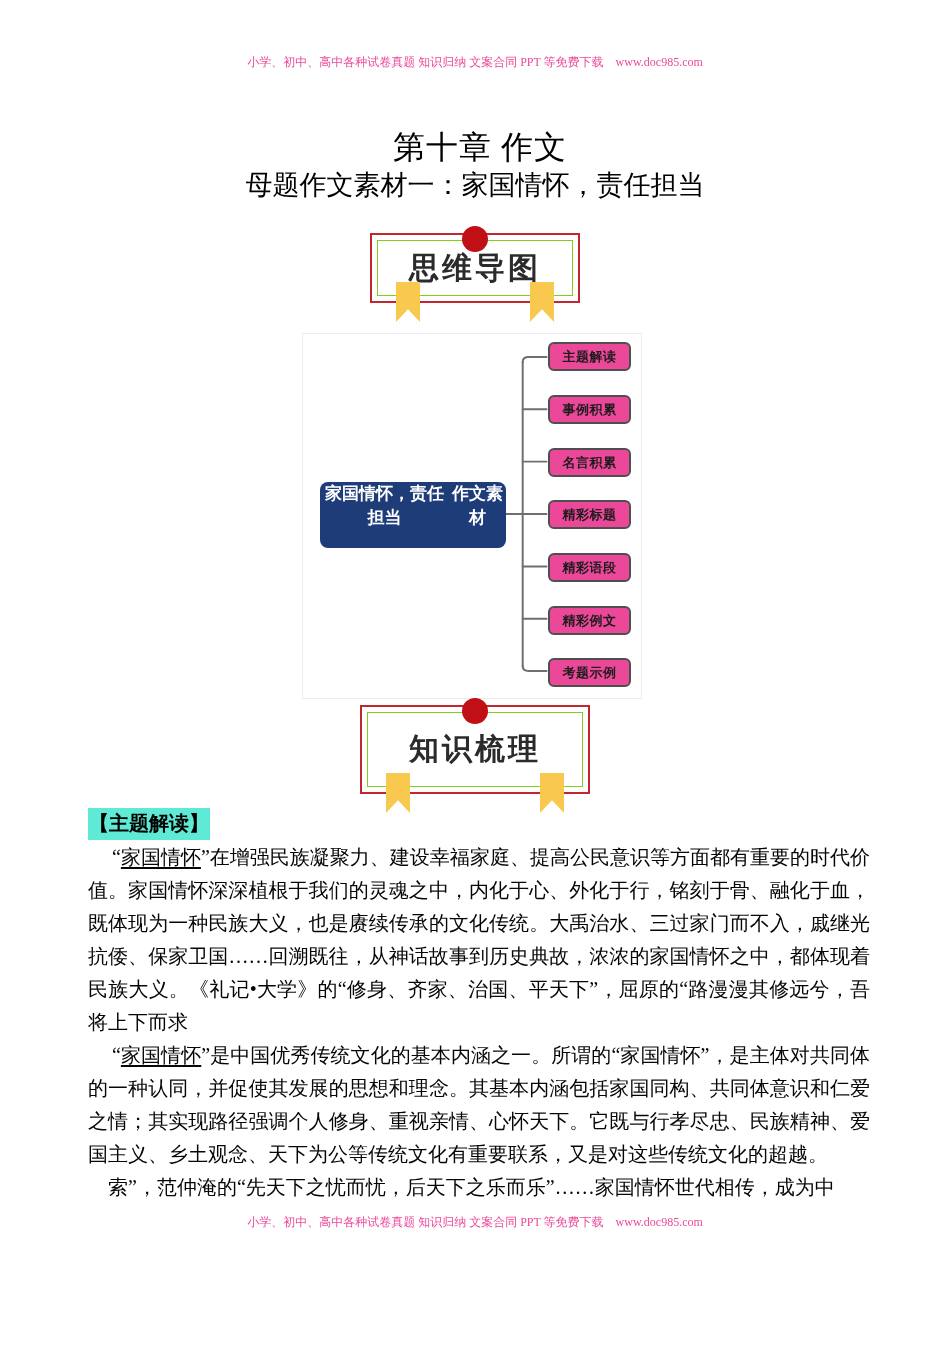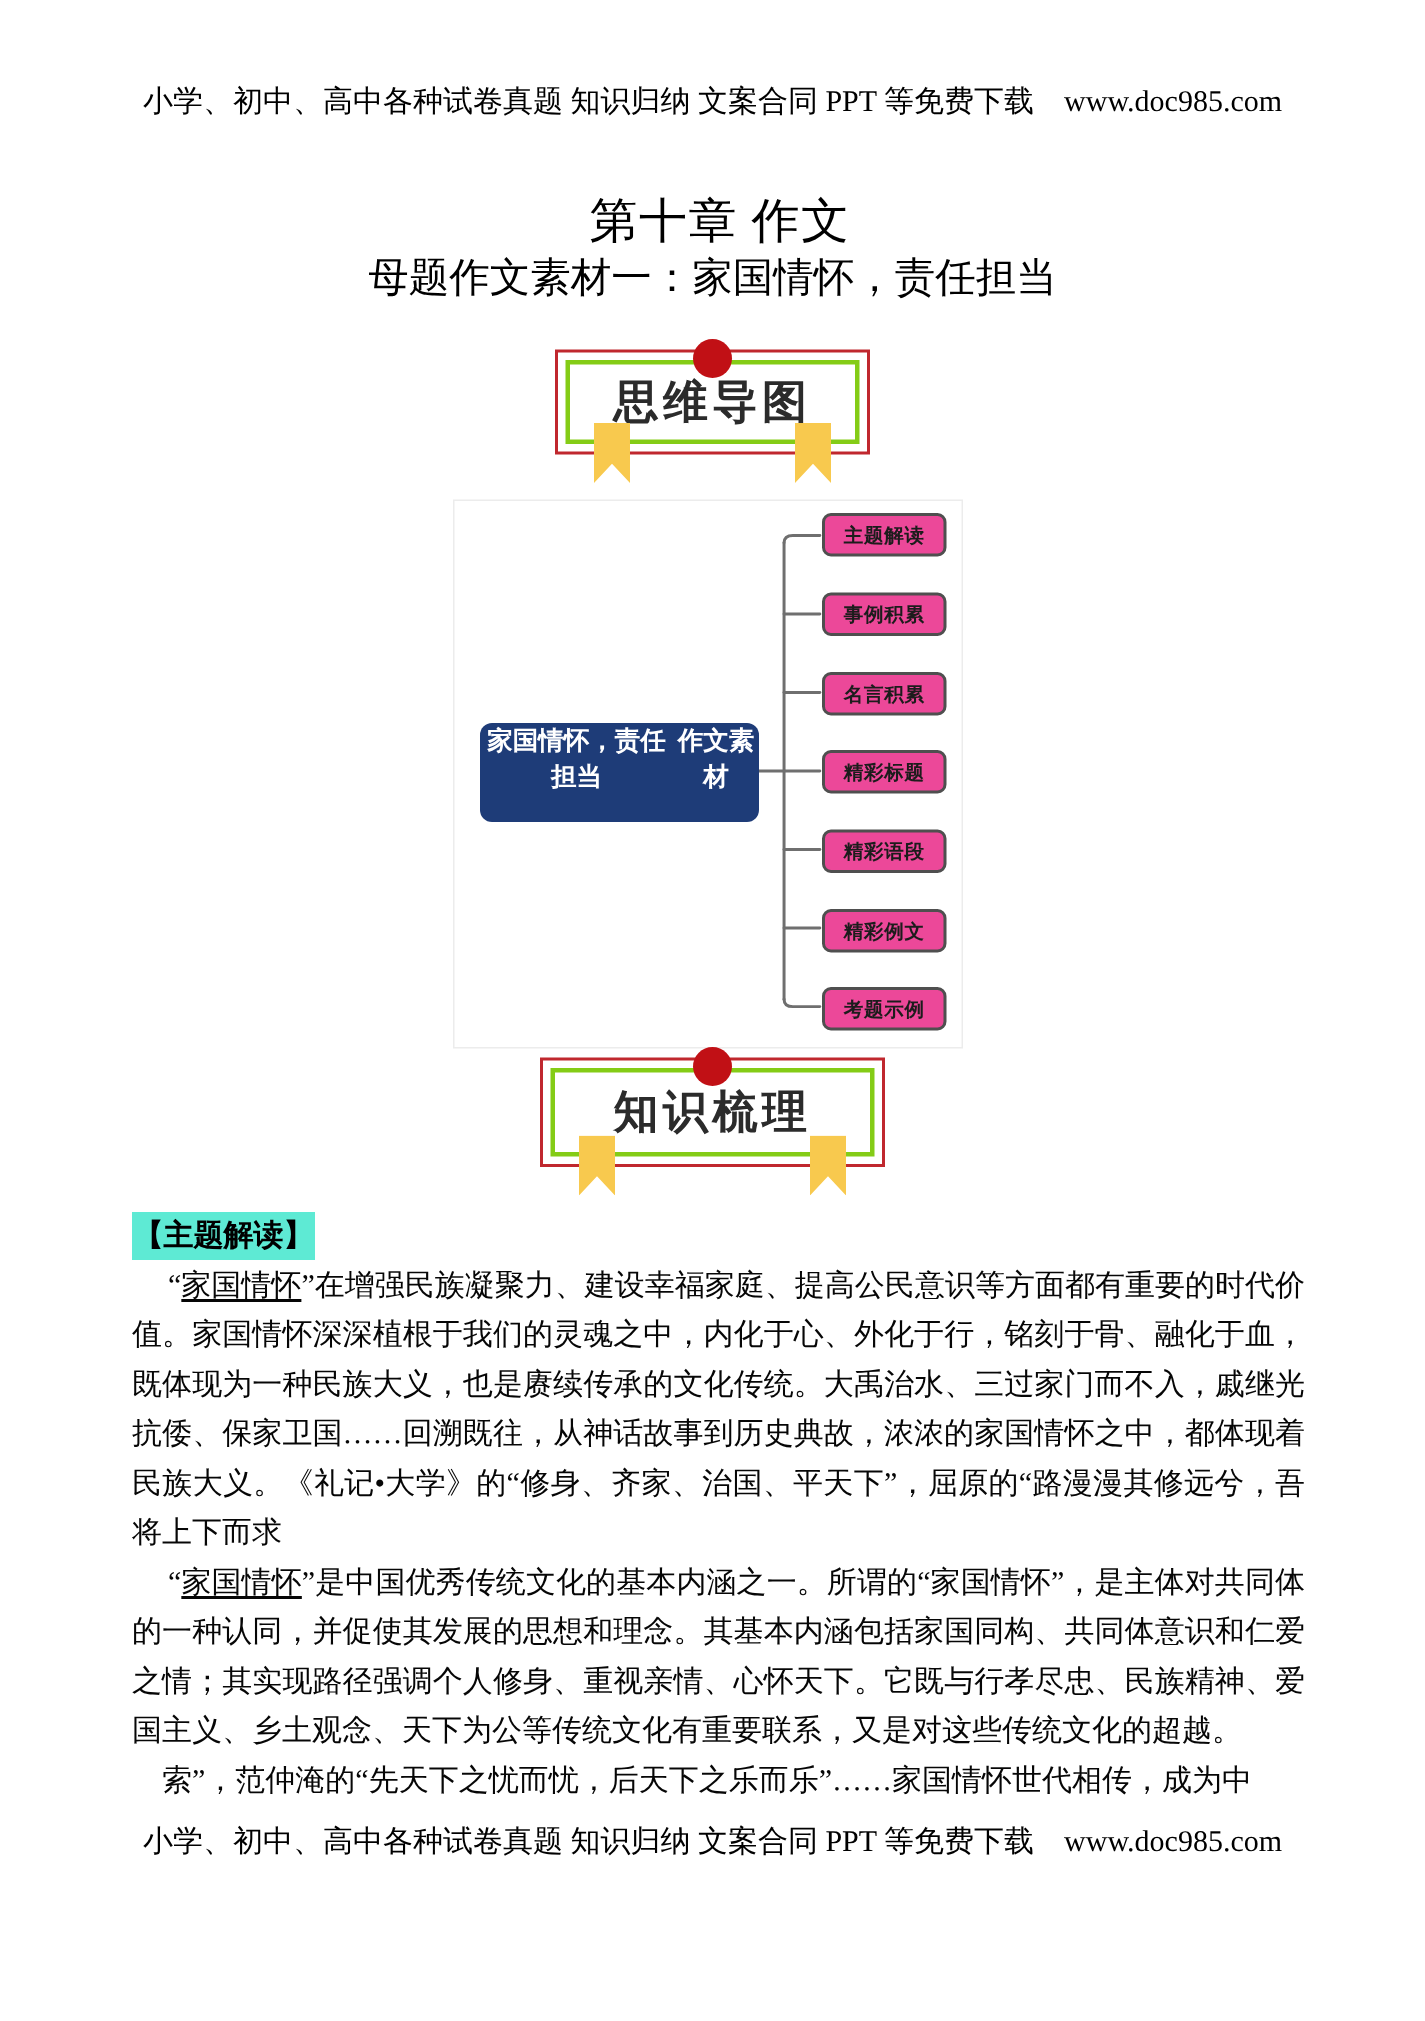--- a/index.html
+++ b/index.html
@@ -11,22 +11,22 @@
     margin: 0 auto;
     background: #ffffff;
     overflow: hidden;
     font-family: "Liberation Serif", "DejaVu Serif", serif;
     color: #000;
   }
   .doc-header, .doc-footer {
     position: absolute;
     left: 0; right: 0;
     text-align: center;
-    font-size: 20px;
-    color: #000000;
+    font-size: 12px;
+    color: #ec4899;
     font-family: "Liberation Serif", "DejaVu Serif", serif;
   }
   .doc-header { top: 54px; }
   .doc-footer { top: 1214px; }
 
   .title {
     position: absolute;
     top: 126px; left: 0; right: 0;
     text-align: center;
     font-size: 32px;
@@ -46,21 +46,21 @@
   .badge {
     position: absolute;
     left: 50%;
     transform: translateX(-50%);
     border: 2px solid #c0282e;
     padding: 5px;
     background: #fff;
   }
   .badge-inner {
     height: 100%;
-    border: 3px solid #84cc16;
+    border: 1px solid #84cc16;
     display: flex;
     align-items: center;
     justify-content: center;
     font-family: "Liberation Sans", "DejaVu Sans", sans-serif;
     font-weight: 700;
     font-size: 30px;
     letter-spacing: 3px;
     color: #2b2b2b;
     position: relative;
     z-index: 0;
@@ -79,21 +79,21 @@
     position: absolute;
     bottom: -21px;
     width: 24px; height: 40px;
     background: #f8c94e;
     clip-path: polygon(0 0, 100% 0, 100% 100%, 50% 68%, 0 100%);
     z-index: 2;
   }
   .ribbon-l { left: 24px; }
   .ribbon-r { right: 24px; }
   .badge-mindmap   { top: 233px; width: 210px; height: 70px; }
-  .badge-knowledge { top: 705px; width: 230px; height: 73px; }
+  .badge-knowledge { top: 705px; width: 230px; height: 89px; }
 
   
   .mindmap {
     position: absolute;
     left: 302px; top: 333px;
     width: 340px; height: 366px;
     border: 1px solid #ececec;
     background: #fff;
     font-family: "Liberation Sans", "DejaVu Sans", sans-serif;
   }

